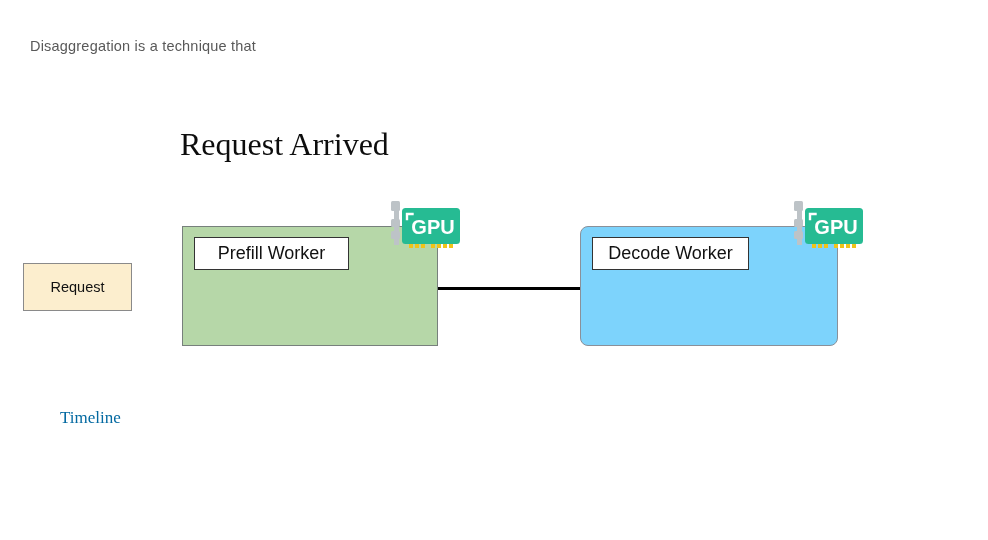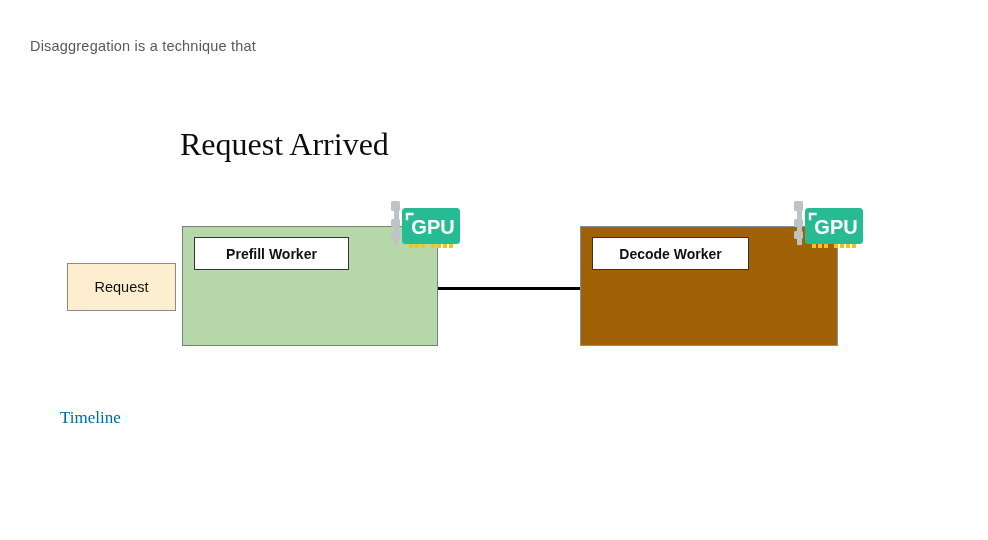--- a/index.html
+++ b/index.html
@@ -58,21 +58,20 @@
     position: absolute;
     left: 23px;
     top: 263px;
     width: 109px;
     height: 48px;
     background: #fceece;
     border: 1.4px solid #8a8a8a;
     display: flex;
     align-items: center;
     justify-content: center;
-    margin-left: 44px;
   }
   .request-box .lbl {
     font-family: "Liberation Sans", sans-serif;
     font-size: 14.5px;
     color: #111111;
     white-space: nowrap;
   }
 
   
   .worker {
@@ -84,44 +83,44 @@
     top: 226px;
     width: 256px;
     height: 120px;
     background: #b6d7a8;
   }
   .worker.decode {
     left: 580px;
     top: 226px;
     width: 258px;
     height: 120px;
-    background: #a16207;
+    background: #7dd3fc;
     border-color: #8a9099;
+    border-radius: 8px;
   }
 
   .worker-label {
     position: absolute;
     left: 11px;
     top: 10px;
     height: 33px;
     background: #ffffff;
     border: 1.3px solid #333333;
     display: flex;
     align-items: center;
     justify-content: center;
   }
   .worker.prefill .worker-label { width: 155px; }
   .worker.decode  .worker-label { width: 157px; }
 
   .worker-label .lbl {
     font-family: "Liberation Sans", sans-serif;
-    font-size: 14px;
+    font-size: 18px;
     color: #111111;
     white-space: nowrap;
-    font-weight: bold;
   }
 
   
   .connector {
     position: absolute;
     left: 438px;
     top: 287px;
     width: 143px;
     height: 2.6px;
     background: #000000;

